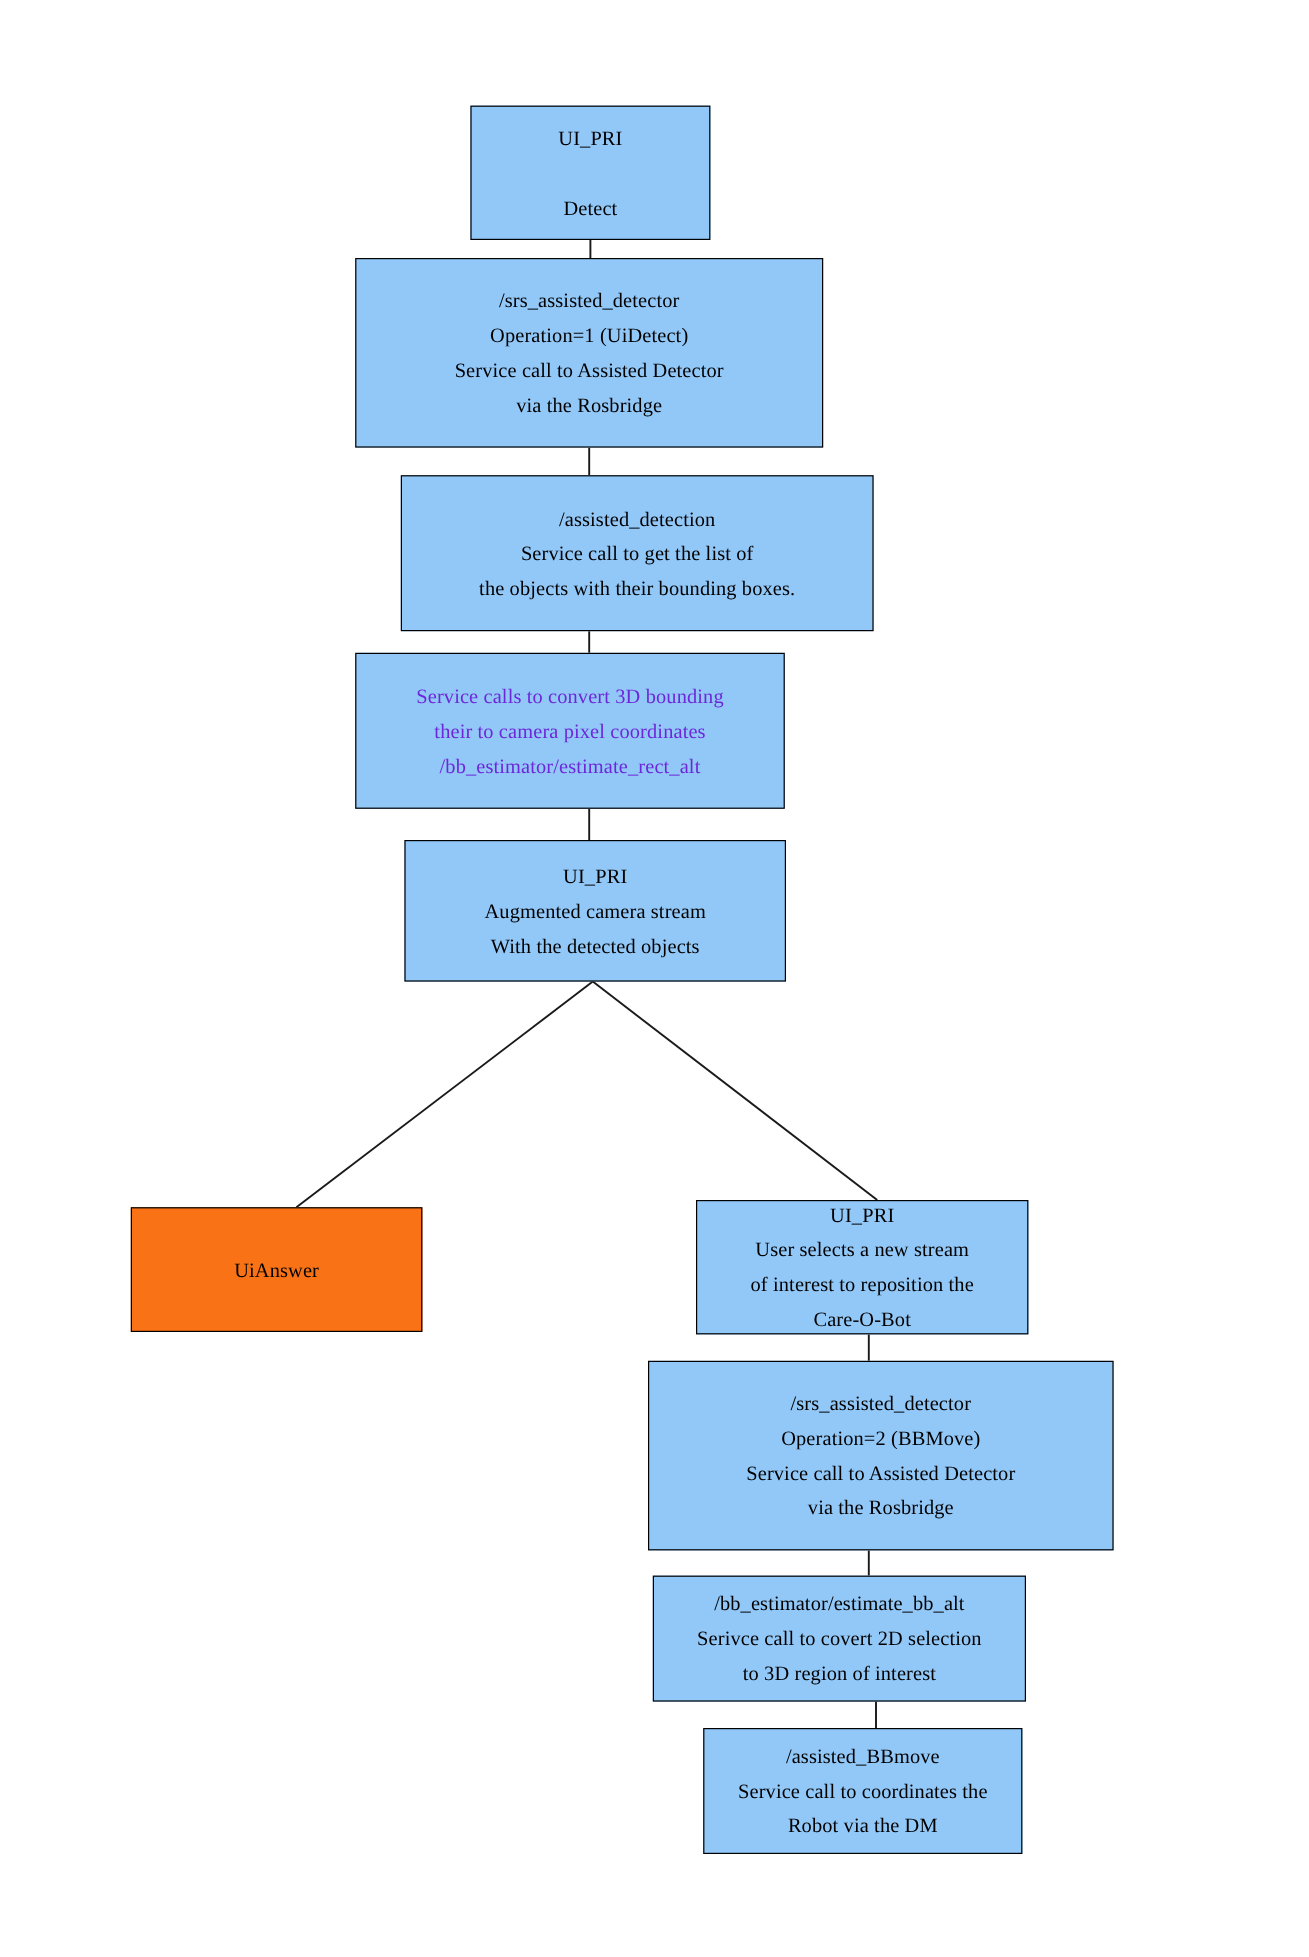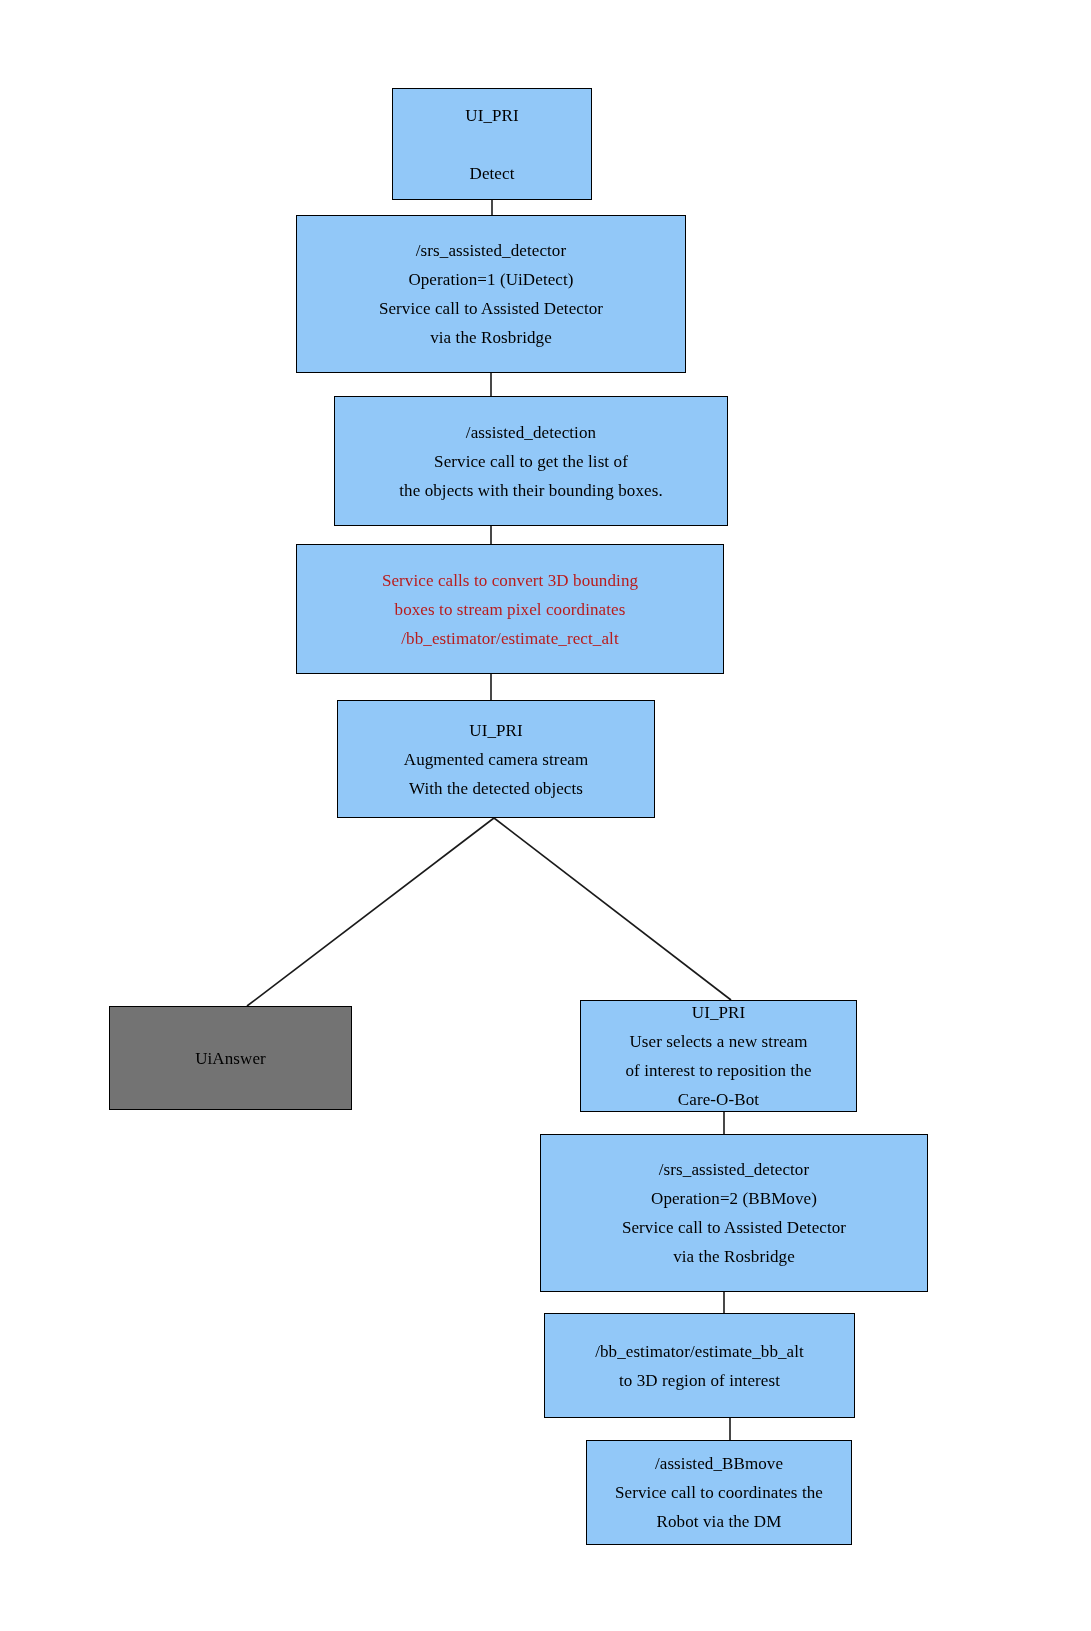--- a/index.html
+++ b/index.html
@@ -78,47 +78,48 @@
         <span class="line">/srs_assisted_detector</span>
         <span class="line">Operation=1 (UiDetect)</span>
         <span class="line">Service call to Assisted Detector</span>
         <span class="line">via the Rosbridge</span>
       </div>
       <div class="node" style="left: 294px; top: 396px; width: 394px; height: 130px; background: rgb(146, 200, 248); border-color: rgb(0, 0, 0); color: rgb(0, 0, 0); margin-left: 40px;">
         <span class="line">/assisted_detection</span>
         <span class="line">Service call to get the list of</span>
         <span class="line">the objects with their bounding boxes.</span>
       </div>
-      <div class="node" style="left: 296px; top: 544px; width: 428px; height: 130px; background: rgb(146, 200, 248); border-color: rgb(0, 0, 0); color: #b91c1c; align-items: center;">
+      <div class="node" style="left: 296px; top: 544px; width: 358px; height: 130px; background: rgb(146, 200, 248); border-color: rgb(0, 0, 0); color: #6d28d9; align-items: center;">
         <span class="line">Service calls to convert 3D bounding</span>
-        <span class="line">boxes to stream pixel coordinates</span>
+        <span class="line">their to camera pixel coordinates</span>
         <span class="line">/bb_estimator/estimate_rect_alt</span>
       </div>
       <div class="node" style="left: 337px; top: 700px; width: 318px; height: 118px; background: rgb(146, 200, 248); border-color: rgb(0, 0, 0); color: rgb(0, 0, 0);">
         <span class="line">UI_PRI</span>
         <span class="line">Augmented camera stream</span>
         <span class="line">With the detected objects</span>
       </div>
-      <div class="node" style="left: 109px; top: 1006px; width: 243px; height: 104px; background: #737373; border-color: rgb(0, 0, 0); color: rgb(0, 0, 0);">
+      <div class="node" style="left: 109px; top: 1006px; width: 243px; height: 104px; background: #f97316; border-color: rgb(0, 0, 0); color: rgb(0, 0, 0);">
         <span class="line">UiAnswer</span>
       </div>
       <div class="node" style="left: 580px; top: 1000px; width: 277px; height: 112px; background: rgb(146, 200, 248); border-color: rgb(0, 0, 0); color: rgb(0, 0, 0);">
         <span class="line">UI_PRI</span>
         <span class="line">User selects a new stream</span>
         <span class="line">of interest to reposition the</span>
         <span class="line">Care-O-Bot</span>
       </div>
       <div class="node" style="left: 540px; top: 1134px; width: 388px; height: 158px; background: rgb(146, 200, 248); border-color: rgb(0, 0, 0); color: rgb(0, 0, 0);">
         <span class="line">/srs_assisted_detector</span>
         <span class="line">Operation=2 (BBMove)</span>
         <span class="line">Service call to Assisted Detector</span>
         <span class="line">via the Rosbridge</span>
       </div>
       <div class="node" style="left: 544px; top: 1313px; width: 311px; height: 105px; background: rgb(146, 200, 248); border-color: rgb(0, 0, 0); color: rgb(0, 0, 0);">
         <span class="line">/bb_estimator/estimate_bb_alt</span>
+        <span class="line">Serivce call to covert 2D selection</span>
         <span class="line">to 3D region of interest</span>
       </div>
       <div class="node" style="left: 586px; top: 1440px; width: 266px; height: 105px; background: rgb(146, 200, 248); border-color: rgb(0, 0, 0); color: rgb(0, 0, 0);">
         <span class="line">/assisted_BBmove</span>
         <span class="line">Service call to coordinates the</span>
         <span class="line">Robot via the DM</span>
       </div>
     </div>
 
 </div>

